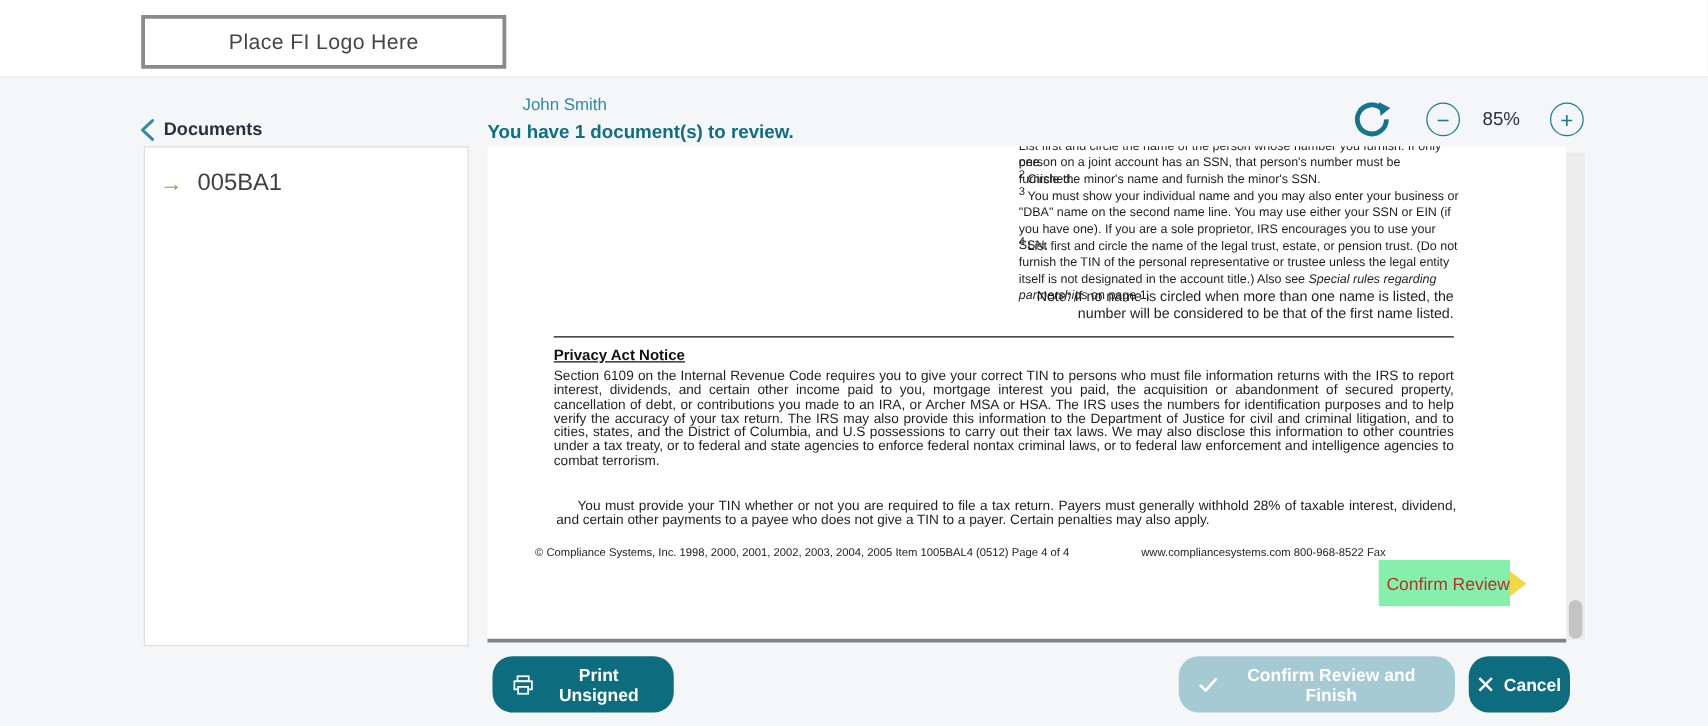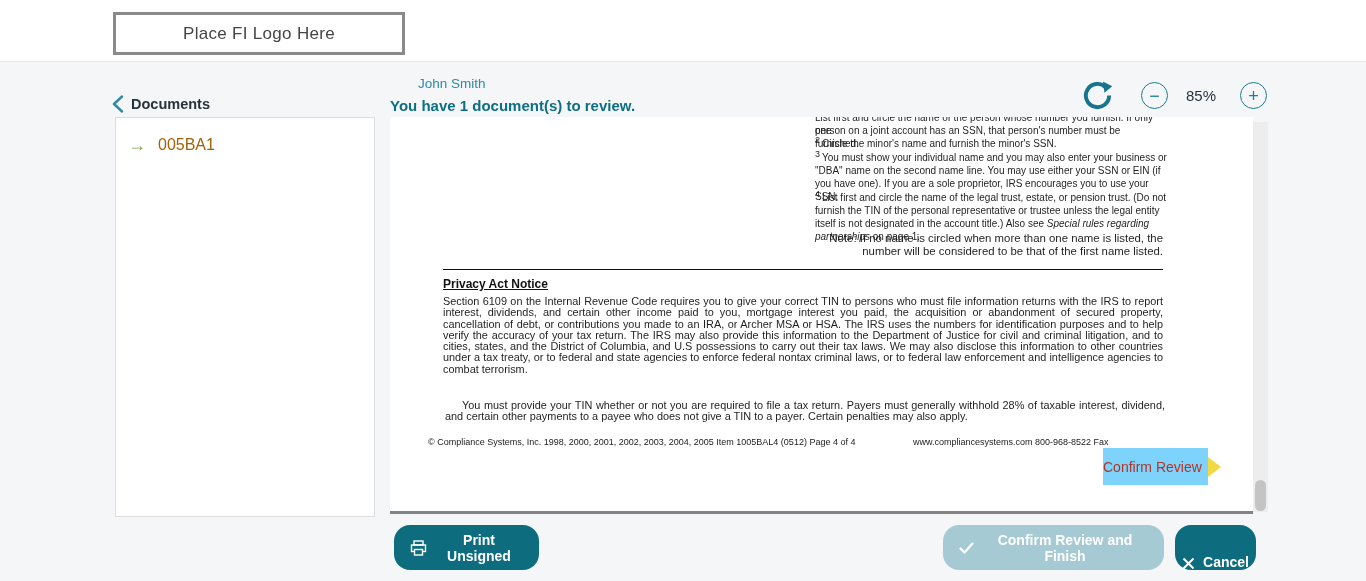--- a/index.html
+++ b/index.html
@@ -49,21 +49,21 @@
   
   .sidebar {
     position:absolute; left:115px; top:117px; width:260px; height:400px;
     background:#ffffff; border:1px solid #dddddd;
   }
   .doc-item {
     display:flex; align-items:center; gap:12px;
     padding:18px 0 0 12px; cursor:pointer;
   }
   .doc-item .arrow { color:#8aa449; font-size:18px; line-height:14px; }
-  .doc-item .doc-label { font-size:16px; color:#a16207; }
+  .doc-item .doc-label { font-size:19px; color:#404040; }
 
   
   .viewer {
     position:absolute; left:390px; top:117px; width:863px; height:394px;
     background:#ffffff; overflow:hidden;
     font-family:"Liberation Sans", sans-serif; color:#1f1f1f;
   }
   .page-bottom-edge {
     position:absolute; left:390px; top:511px; width:863px; height:3px; background:#838383;
   }
@@ -83,21 +83,21 @@
   }
   .privacy-p2 {
     position:absolute; left:55px; top:267px; width:720px;
     font-size:10.9px; line-height:11.3px; text-align:justify; text-indent:17px;margin-top:16px;
   }
   .doc-footer-left  { position:absolute; left:38px;  top:320px; font-size:9px; color:#222; }
   .doc-footer-right { position:absolute; left:523px; top:320px; font-size:9px; color:#222; }
 
   .review-tag {
     position:absolute; left:713px; top:331px; width:105px; height:37px;
-    background:#7dd3fc; display:flex; align-items:center; justify-content:flex-start;
+    background:#86efac; display:flex; align-items:center; justify-content:flex-end;
     cursor:pointer;
   }
   .review-tag::after {
     content:""; position:absolute; left:100%; top:50%; transform:translateY(-50%);
     border-top:10px solid transparent; border-bottom:10px solid transparent;
     border-left:13px solid #f2d943;
   }
   .review-tag span { font-size:14px; color:#b23527; }
 
   
@@ -112,21 +112,21 @@
   
   .btn {
     position:absolute; top:525px; height:45px; border:none; border-radius:16px;
     display:flex; align-items:center; justify-content:center; gap:8px;
     color:#ffffff; font-family:"Liberation Sans", sans-serif;
     font-size:14px; font-weight:600; cursor:pointer; padding:0 16px;
   }
   .btn svg { flex:0 0 auto; }
   .btn-print   { left:394px;  width:145px; background:#0d6d7e; }
   .btn-confirm { left:943px;  width:221px; background:#a6cad3; cursor:default; }
-  .btn-cancel  { left:1175px; width:81px;  background:#0d6d7e;align-items:flex-end; }
+  .btn-cancel  { left:1175px; width:81px;  background:#0d6d7e; }
 </style>
 </head>
 <body>
 
 <div class="top-header">
   <div class="logo-box">
     <span>Place FI Logo Here</span>
   </div>
 </div>
 

